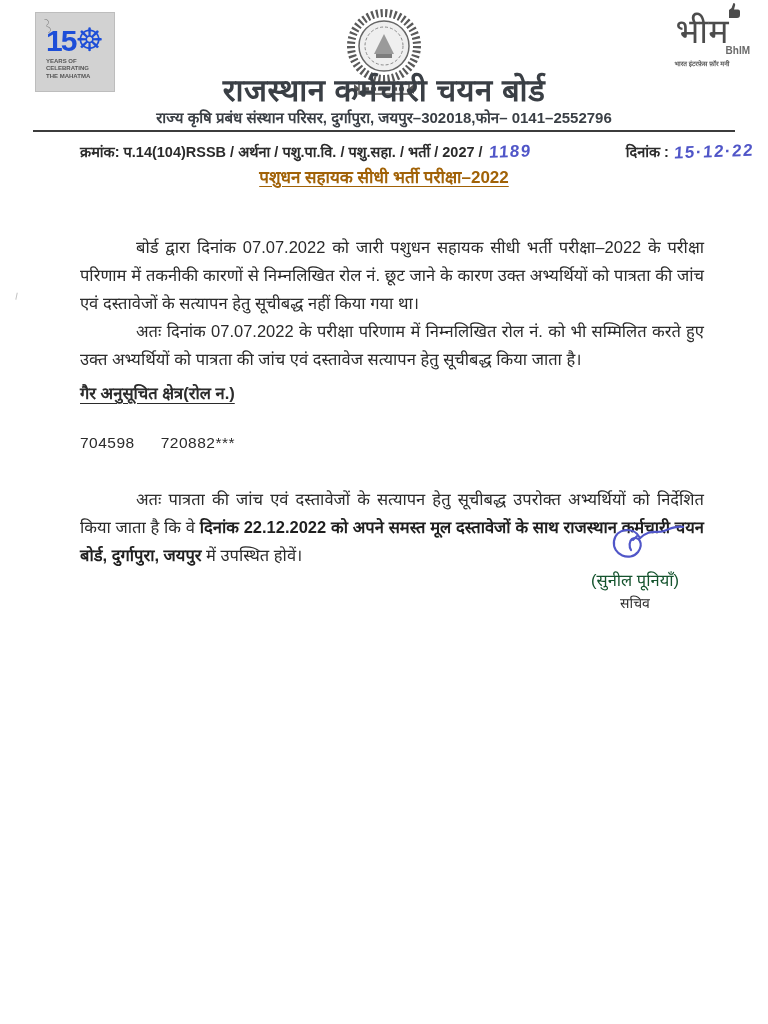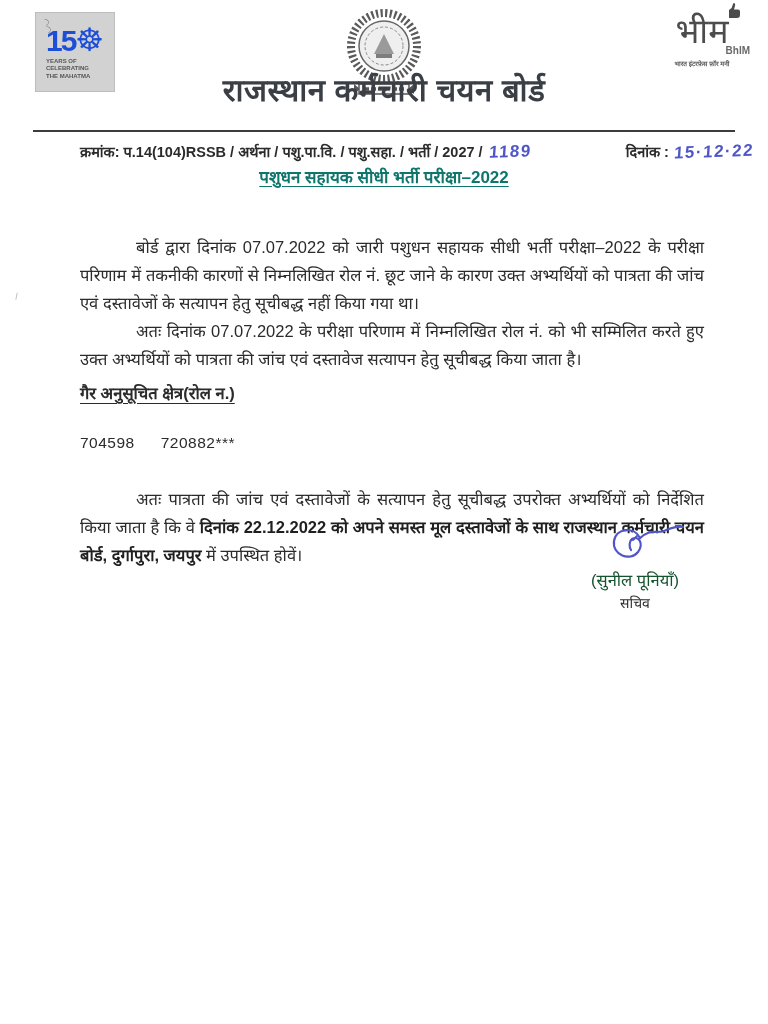--- a/index.html
+++ b/index.html
@@ -54,21 +54,21 @@
   .handwrite {
     color:#5056c8; font-weight:bold; font-size:17px; letter-spacing:1.5px;
     display:inline-block; transform:rotate(-2deg) skewX(-6deg);
   }
   .ref-number .handwrite { margin-left:6px; }
   .ref-date .handwrite { margin-left:5px; }
 
   
   .title-exam, .title-subject {
     position:absolute; left:0; right:0; text-align:center;
-    font-size:17px; font-weight:bold; color:#0f766e;
+    font-size:17px; font-weight:bold; color:#a16207;
   }
   .title-exam { top:165px; }
   .title-subject { top:189px; }
   .title-exam span, .title-subject span { text-decoration:underline; text-underline-offset:3px; }
 
   
   .doc-body {
     position:absolute; left:80px; top:233px; width:624px;
     font-size:16.5px; line-height:28px; color:#2b2b2b; text-align:justify;
   }
@@ -130,20 +130,21 @@
         <svg width="16" height="18" viewBox="0 0 16 18">
             <path d="M4 8 L4 16 L12 16 Q15 16 15 13 L15 9.5 Q15 7.5 13 7.5 L9 7.5 L10.2 3 Q10.6 1 8.4 1 L6.6 6 Z" fill="#4c4c4c"></path>
           </svg>
       </span>
     </div>
     <span class="bhim-latin">BhIM</span>
     <span class="bhim-caption">भारत इंटरफ़ेस फ़ॉर मनी</span>
   </div>
 
   <div class="org-name">राजस्थान कर्मचारी चयन बोर्ड</div>
+  <div class="org-address">राज्य कृषि प्रबंध संस्थान परिसर, दुर्गापुरा, जयपुर–302018,फोन– 0141–2552796</div>
   <div class="header-rule"></div>
 
   <div class="ref-row">
     <div class="ref-number">
       <span>क्रमांक: प.14(104)RSSB / अर्थना / पशु.पा.वि. / पशु.सहा. / भर्ती / 2027 /</span><span class="handwrite">1189</span>
     </div>
     <div class="ref-date">
       <span>दिनांक :</span><span class="handwrite">15·12·22</span>
     </div>
   </div>

